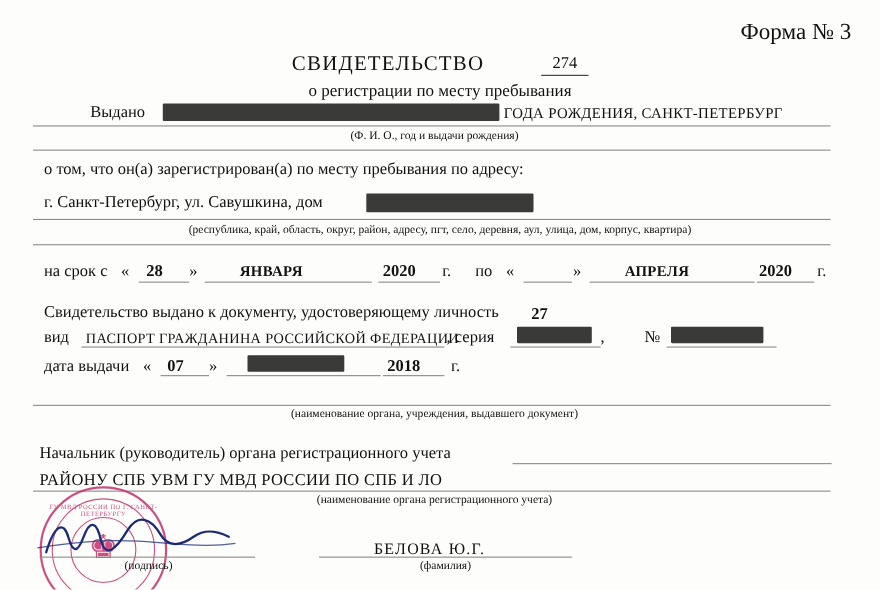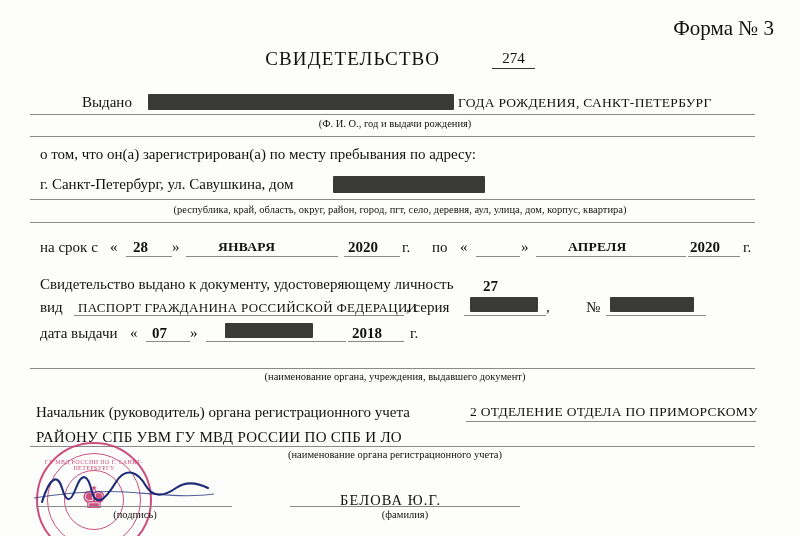--- a/index.html
+++ b/index.html
@@ -121,35 +121,36 @@
 </head>
 <body>
 
 <div class="page">
 
   <div class="form-no">Форма № 3</div>
 
   <div class="title">
     <span class="title-main spaced">СВИДЕТЕЛЬСТВО</span>
     <span class="title-num">274</span>
+    <div class="title-sub">о регистрации по месту пребывания</div>
   </div>
 
   <div class="txt" style="left:82px; top:94px;">Выдано</div>
   <div class="txt caps" style="left:458px; top:95px; font-size:13.5px;">ГОДА РОЖДЕНИЯ, САНКТ-ПЕТЕРБУРГ</div>
   <div class="redact" style="left:148px; top:94px; width:306px; height:16px;"></div>
   <div class="rule" style="left:30px; top:114px; width:725px;"></div>
   <div class="small" style="left:230px; top:118px; width:330px;">(Ф. И. О., год и выдачи рождения)</div>
   <div class="rule" style="left:30px; top:136px; width:725px;"></div>
 
   <div class="txt" style="left:40px; top:176px;">г. Санкт-Петербург, ул. Савушкина, дом</div>
 
   <div class="txt" style="left:40px; top:146px;">о том, что он(а) зарегистрирован(а) по месту пребывания по адресу:</div>
   <div class="redact" style="left:333px; top:176px; width:152px; height:17px;"></div>
   <div class="rule" style="left:30px; top:199px; width:725px;"></div>
-  <div class="small" style="left:120px; top:204px; width:560px;">(республика, край, область, округ, район, город, пгт, село, деревня, аул, улица, дом, корпус, квартира)</div>
+  <div class="small" style="left:120px; top:204px; width:560px;">(республика, край, область, округ, район, адресу, пгт, село, деревня, аул, улица, дом, корпус, квартира)</div>
   <div class="rule" style="left:30px; top:222px; width:725px;"></div>
 
   <div class="txt" style="left:40px; top:239px;">на срок с</div>
   <div class="txt" style="left:110px; top:239px;">«</div>
   <div class="txt" style="left:133px; top:239px; font-weight:bold;">28</div>
   <div class="txt" style="left:172px; top:239px;">»</div>
   <div class="txt caps" style="left:218px; top:239px; font-weight:bold; font-size:13.5px;">ЯНВАРЯ</div>
   <div class="txt" style="left:348px; top:239px; font-weight:bold;">2020</div>
   <div class="txt" style="left:402px; top:239px;">г.</div>
   <div class="txt" style="left:432px; top:239px;">по</div>
@@ -188,21 +189,20 @@
   <div class="txt" style="left:352px; top:325px; font-weight:bold;">2018</div>
   <div class="txt" style="left:410px; top:325px;">г.</div>
   <div class="rule" style="left:146px; top:341px; width:44px;"></div>
   <div class="rule" style="left:206px; top:341px; width:140px;"></div>
   <div class="rule" style="left:348px; top:341px; width:56px;"></div>
 
   <div class="rule" style="left:30px; top:368px; width:725px;"></div>
   <div class="small" style="left:200px; top:371px; width:390px;">(наименование органа, учреждения, выдавшего документ)</div>
 
   <div class="txt" style="left:36px; top:404px;">Начальник (руководитель) органа регистрационного учета</div>
-  <div class="txt caps" style="left:470px; top:404px; font-size:13.5px;">2 ОТДЕЛЕНИЕ ОТДЕЛА  ПО ПРИМОРСКОМУ</div>
   <div class="rule" style="left:466px; top:421px; width:290px;"></div>
   <div class="txt caps" style="left:36px; top:429px; font-size:15px;">РАЙОНУ СПБ УВМ  ГУ  МВД РОССИИ  ПО СПБ  И  ЛО</div>
   <div class="rule" style="left:30px; top:446px; width:725px;"></div>
   <div class="small" style="left:200px; top:449px; width:390px;">(наименование органа регистрационного учета)</div>
 
   <div class="stamp">
     <div class="stamp-inner"></div>
     <div class="stamp-eagle">♚</div>
     <div class="stamp-txt-top">ГУ МВД РОССИИ ПО Г. САНКТ-ПЕТЕРБУРГУ</div>
 

